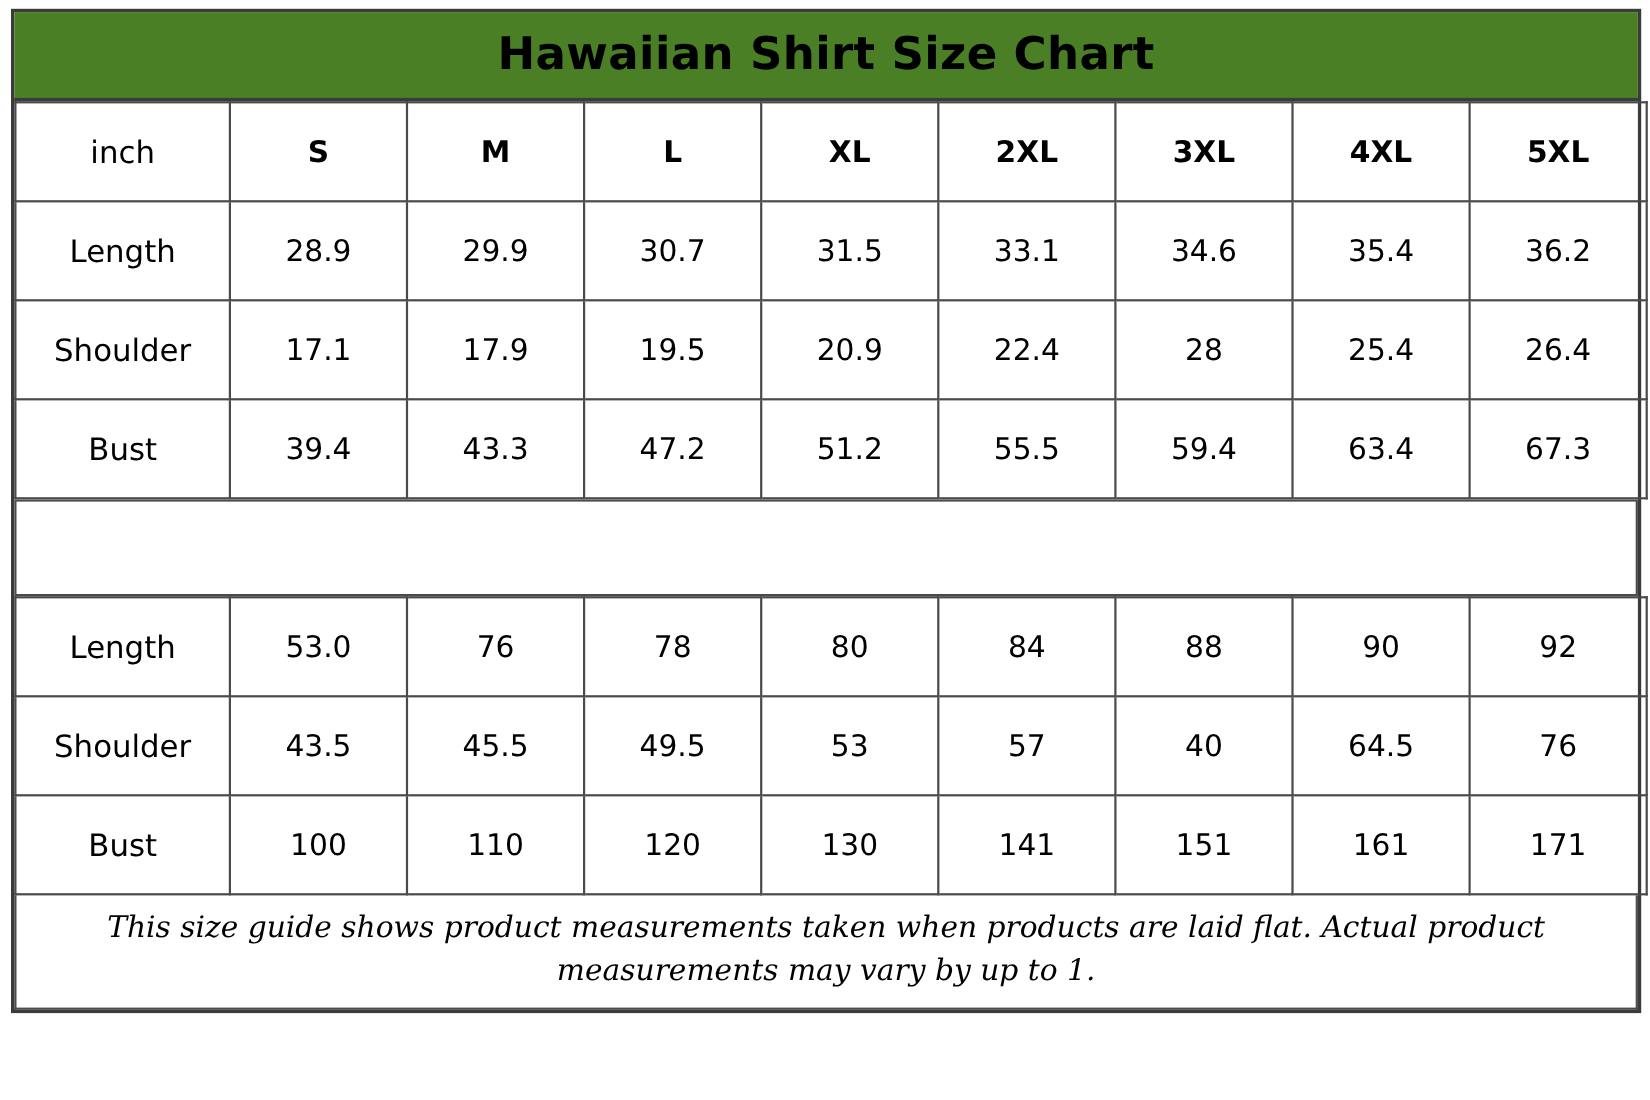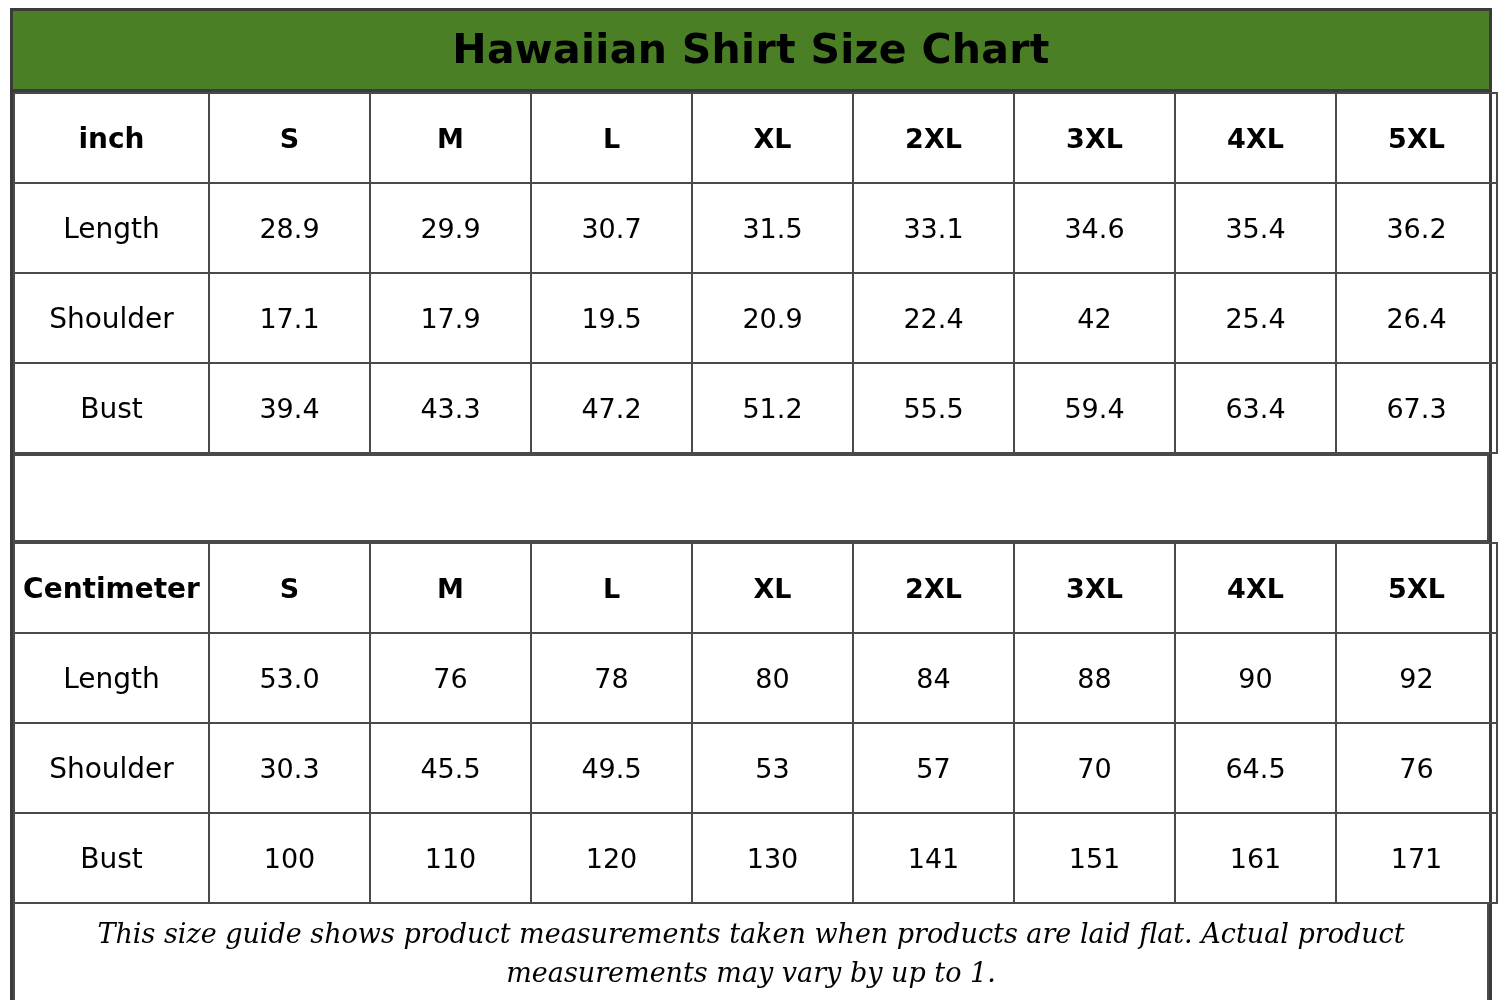--- a/index.html
+++ b/index.html
@@ -52,21 +52,21 @@
     font-family: "DejaVu Sans", sans-serif;
   }
   table.size-table td.head-cell {
     font-weight: bold;
   }
   table.size-table td.row-label {
     font-weight: normal;
     font-size: 28px;
   }
   table.size-table td.unit-label {
-    font-weight: bold;
+    font-weight: normal;
     font-size: 28px;
   }
   col.c-label { width: 195px; }
   col.c-size  { width: 161px; }
 
   .spacer-row {
     height: 88px;
     border-left: 2px solid #4a4a4a;
     border-right: 2px solid #4a4a4a;
     border-top: 2px solid #4a4a4a;
@@ -128,21 +128,21 @@
           <td>35.4</td>
           <td>36.2</td>
         </tr>
         <tr>
           <td class="row-label">Shoulder</td>
           <td>17.1</td>
           <td>17.9</td>
           <td>19.5</td>
           <td>20.9</td>
           <td>22.4</td>
-          <td>42</td>
+          <td>28</td>
           <td>25.4</td>
           <td>26.4</td>
         </tr>
         <tr>
           <td class="row-label">Bust</td>
           <td>39.4</td>
           <td>43.3</td>
           <td>47.2</td>
           <td>51.2</td>
           <td>55.5</td>
@@ -162,49 +162,38 @@
           <col class="c-size">
           <col class="c-size">
           <col class="c-size">
           <col class="c-size">
           <col class="c-size">
           <col class="c-size">
           <col class="c-size">
       </colgroup>
       <tbody>
         <tr>
-          <td class="unit-label">Centimeter</td>
-          <td class="head-cell">S</td>
-          <td class="head-cell">M</td>
-          <td class="head-cell">L</td>
-          <td class="head-cell">XL</td>
-          <td class="head-cell">2XL</td>
-          <td class="head-cell">3XL</td>
-          <td class="head-cell">4XL</td>
-          <td class="head-cell">5XL</td>
-        </tr>
-        <tr>
           <td class="row-label">Length</td>
           <td>53.0</td>
           <td>76</td>
           <td>78</td>
           <td>80</td>
           <td>84</td>
           <td>88</td>
           <td>90</td>
           <td>92</td>
         </tr>
         <tr>
           <td class="row-label">Shoulder</td>
-          <td>30.3</td>
+          <td>43.5</td>
           <td>45.5</td>
           <td>49.5</td>
           <td>53</td>
           <td>57</td>
-          <td>70</td>
+          <td>40</td>
           <td>64.5</td>
           <td>76</td>
         </tr>
         <tr>
           <td class="row-label">Bust</td>
           <td>100</td>
           <td>110</td>
           <td>120</td>
           <td>130</td>
           <td>141</td>

